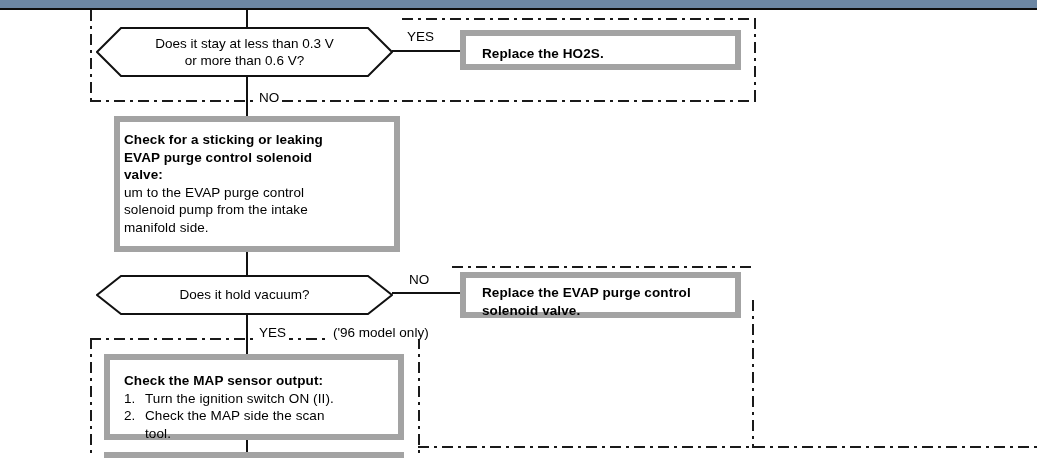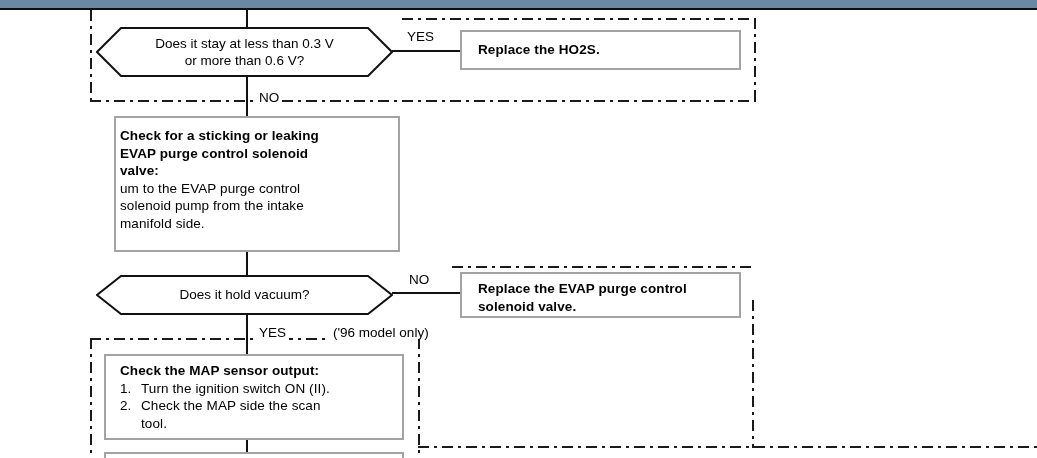--- a/index.html
+++ b/index.html
@@ -24,21 +24,21 @@
     background-image:repeating-linear-gradient(to bottom,
        #1a1a1a 0px,#1a1a1a 11px,transparent 11px,transparent 16px,
        #1a1a1a 16px,#1a1a1a 19px,transparent 19px,transparent 24px);
   }
   
   .line-v{position:absolute;width:2px;background:#111;}
   .line-h{position:absolute;height:2px;background:#111;}
 
   
   .box{
-    position:absolute;background:#fff;border:2px solid #a3a3a3;
+    position:absolute;background:#fff;border:6px solid #a3a3a3;
     box-sizing:border-box;
   }
   .box-inner{padding:7px 11px;}
   .txt{font-size:13.5px;line-height:17.5px;letter-spacing:.1px;}
   .txt-b{font-size:13.5px;line-height:17.5px;font-weight:bold;letter-spacing:.1px;}
 
   
   .hex{
     position:absolute;box-sizing:border-box;
   }
@@ -133,21 +133,21 @@
 <div class="edge-label" style="left:330px;top:325px;">('96 model only)</div>
 
 <div class="box" style="left:460px;top:272px;width:281px;height:46px;">
   <div class="box-inner" style="padding:6px 16px;">
     <div class="txt-b">Replace the EVAP purge control</div>
     <div class="txt-b">solenoid valve.</div>
   </div>
 </div>
 
 <div class="box" style="left:104px;top:354px;width:300px;height:86px;">
-  <div class="box-inner" style="padding:6px 14px;">
+  <div class="box-inner" style="padding:12px 14px;">
     <div class="txt-b">Check the MAP sensor output:</div>
     <ol class="steps txt">
       <li>
         <span class="num">1.</span>
         <span>Turn the ignition switch ON (II).</span>
       </li>
       <li>
         <span class="num">2.</span>
         <span>Check the MAP side the scan</span>
       </li>

